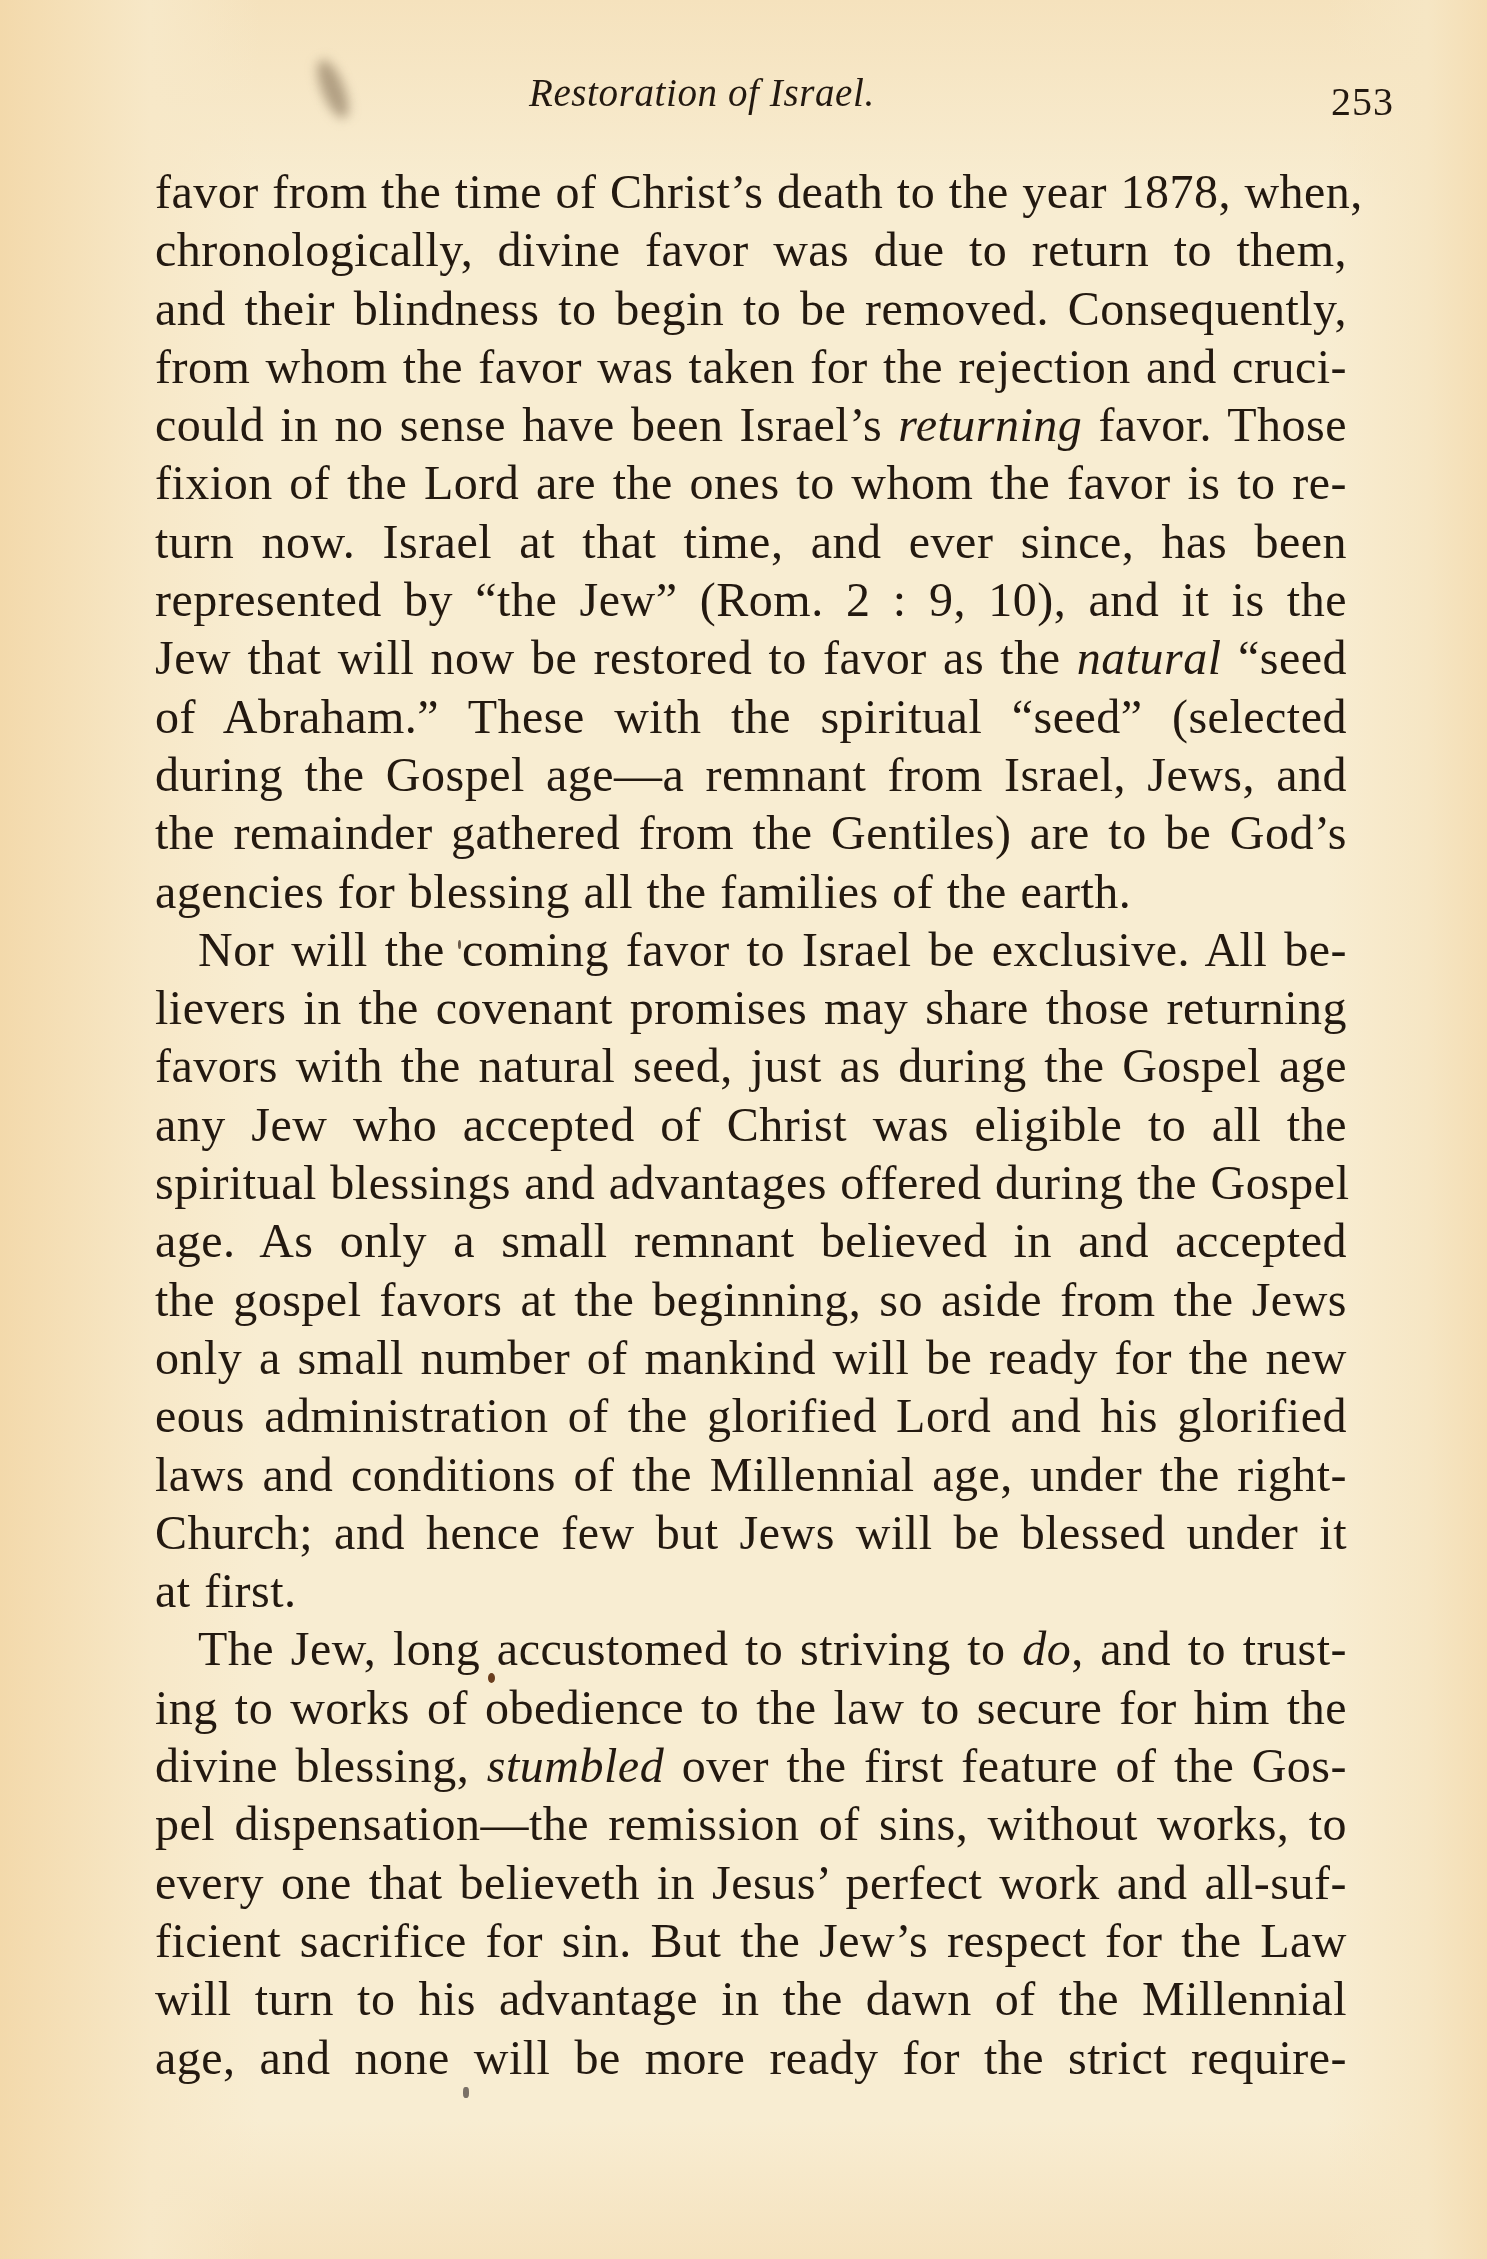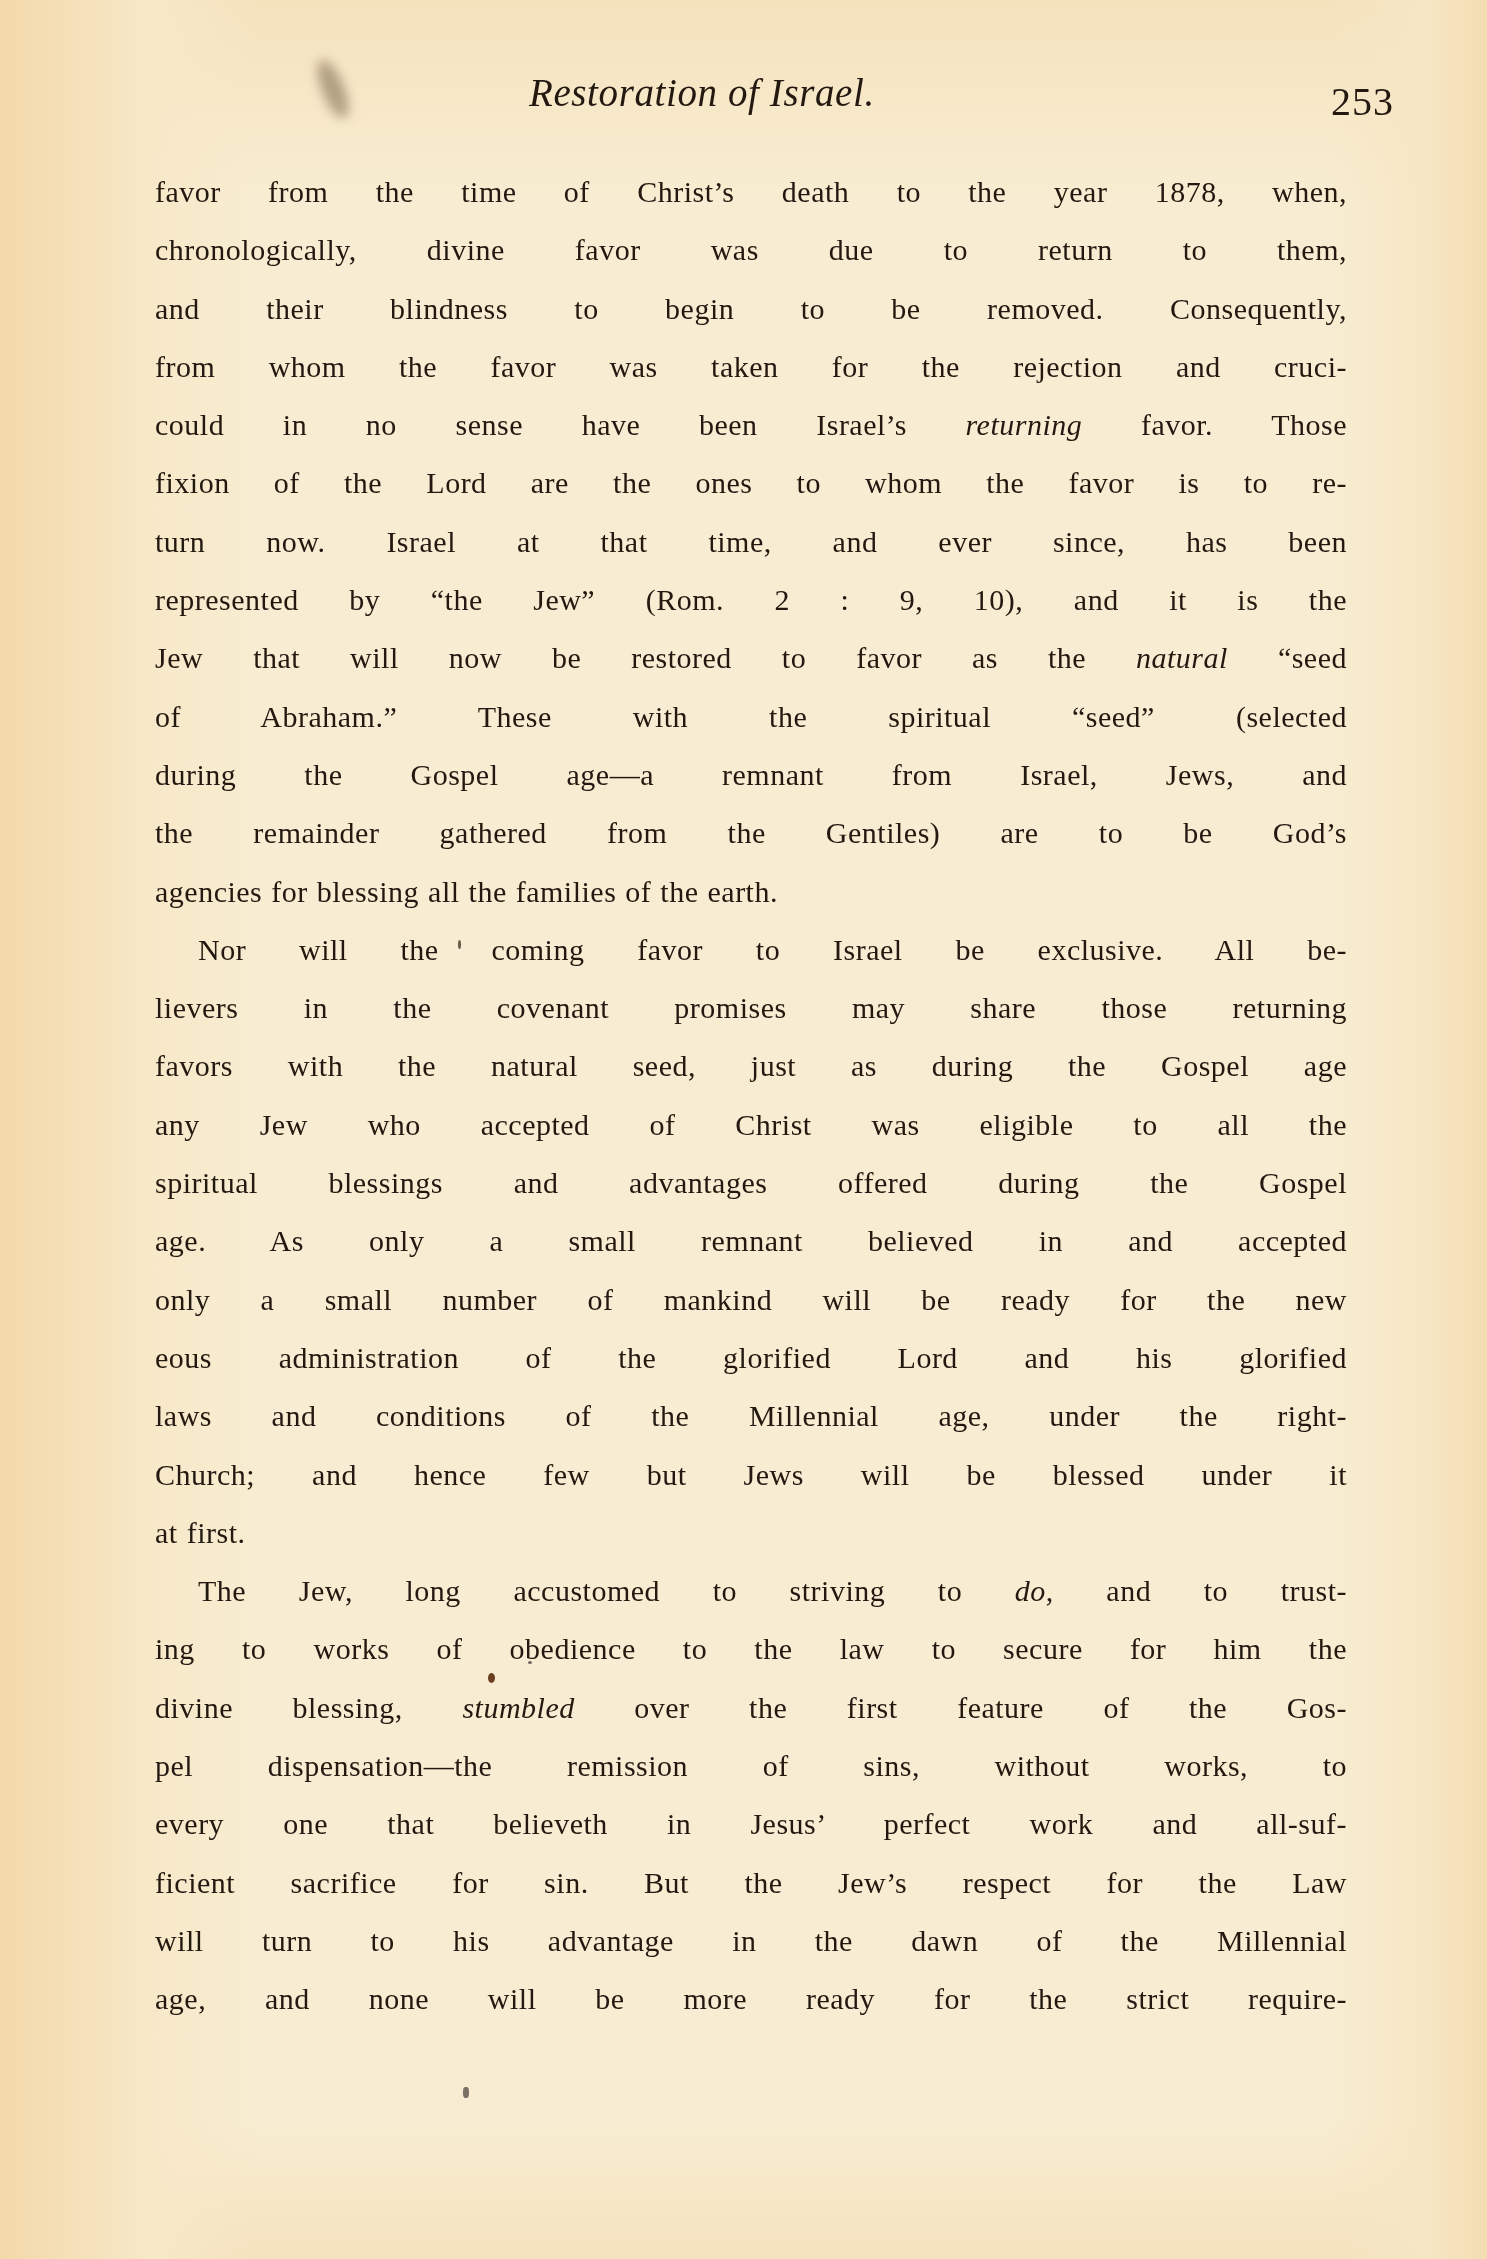--- a/index.html
+++ b/index.html
@@ -40,21 +40,21 @@
     white-space: nowrap;
   }
   .rh-page {
     position: absolute; left: 1283px; top: 8px;
     font-size: 40px; letter-spacing: 1px;
     white-space: nowrap;
     margin-left: 48px;
   }
   .text-block {
     position: absolute; left: 155px; top: 163px; width: 1192px;
-    font-size: 30px; line-height: 58.3px;
+    font-size: 48px; line-height: 58.3px;
     letter-spacing: 0.5px; word-spacing: 1px;
   }
   .line {
     display: block; height: 58.3px; white-space: nowrap;
     text-align: justify; text-align-last: justify;
     overflow: visible;
   }
   .line.last { text-align-last: left; }
   .line.indent { padding-left: 43px; }
   em { font-style: italic; }
@@ -90,20 +90,21 @@
       <span class="line"><span>the remainder gathered from the Gentiles) are to be God’s</span></span>
       <span class="line last"><span>agencies for blessing all the families of the earth.</span></span>
     </div>
     <div>
       <span class="line indent"><span>Nor will the coming favor to Israel be exclusive. All be-</span></span>
       <span class="line"><span>lievers in the covenant promises may share those returning</span></span>
       <span class="line"><span>favors with the natural seed, just as during the Gospel age</span></span>
       <span class="line"><span>any Jew who accepted of Christ was eligible to all the</span></span>
       <span class="line"><span>spiritual blessings and advantages offered during the Gospel</span></span>
       <span class="line"><span>age. As only a small remnant believed in and accepted</span></span>
+      <span class="line"><span>the gospel favors at the beginning, so aside from the Jews</span></span>
       <span class="line"><span>only a small number of mankind will be ready for the new</span></span>
       <span class="line"><span>eous administration of the glorified Lord and his glorified</span></span>
       <span class="line"><span>laws and conditions of the Millennial age, under the right-</span></span>
       <span class="line"><span>Church; and hence few but Jews will be blessed under it</span></span>
       <span class="line last"><span>at first.</span></span>
     </div>
     <div>
       <span class="line indent"><span>The Jew, long accustomed to striving to </span><em>do</em><span>, and to trust-</span></span>
       <span class="line"><span>ing to works of obedience to the law to secure for him the</span></span>
       <span class="line"><span>divine blessing, </span><em>stumbled</em><span> over the first feature of the Gos-</span></span>

